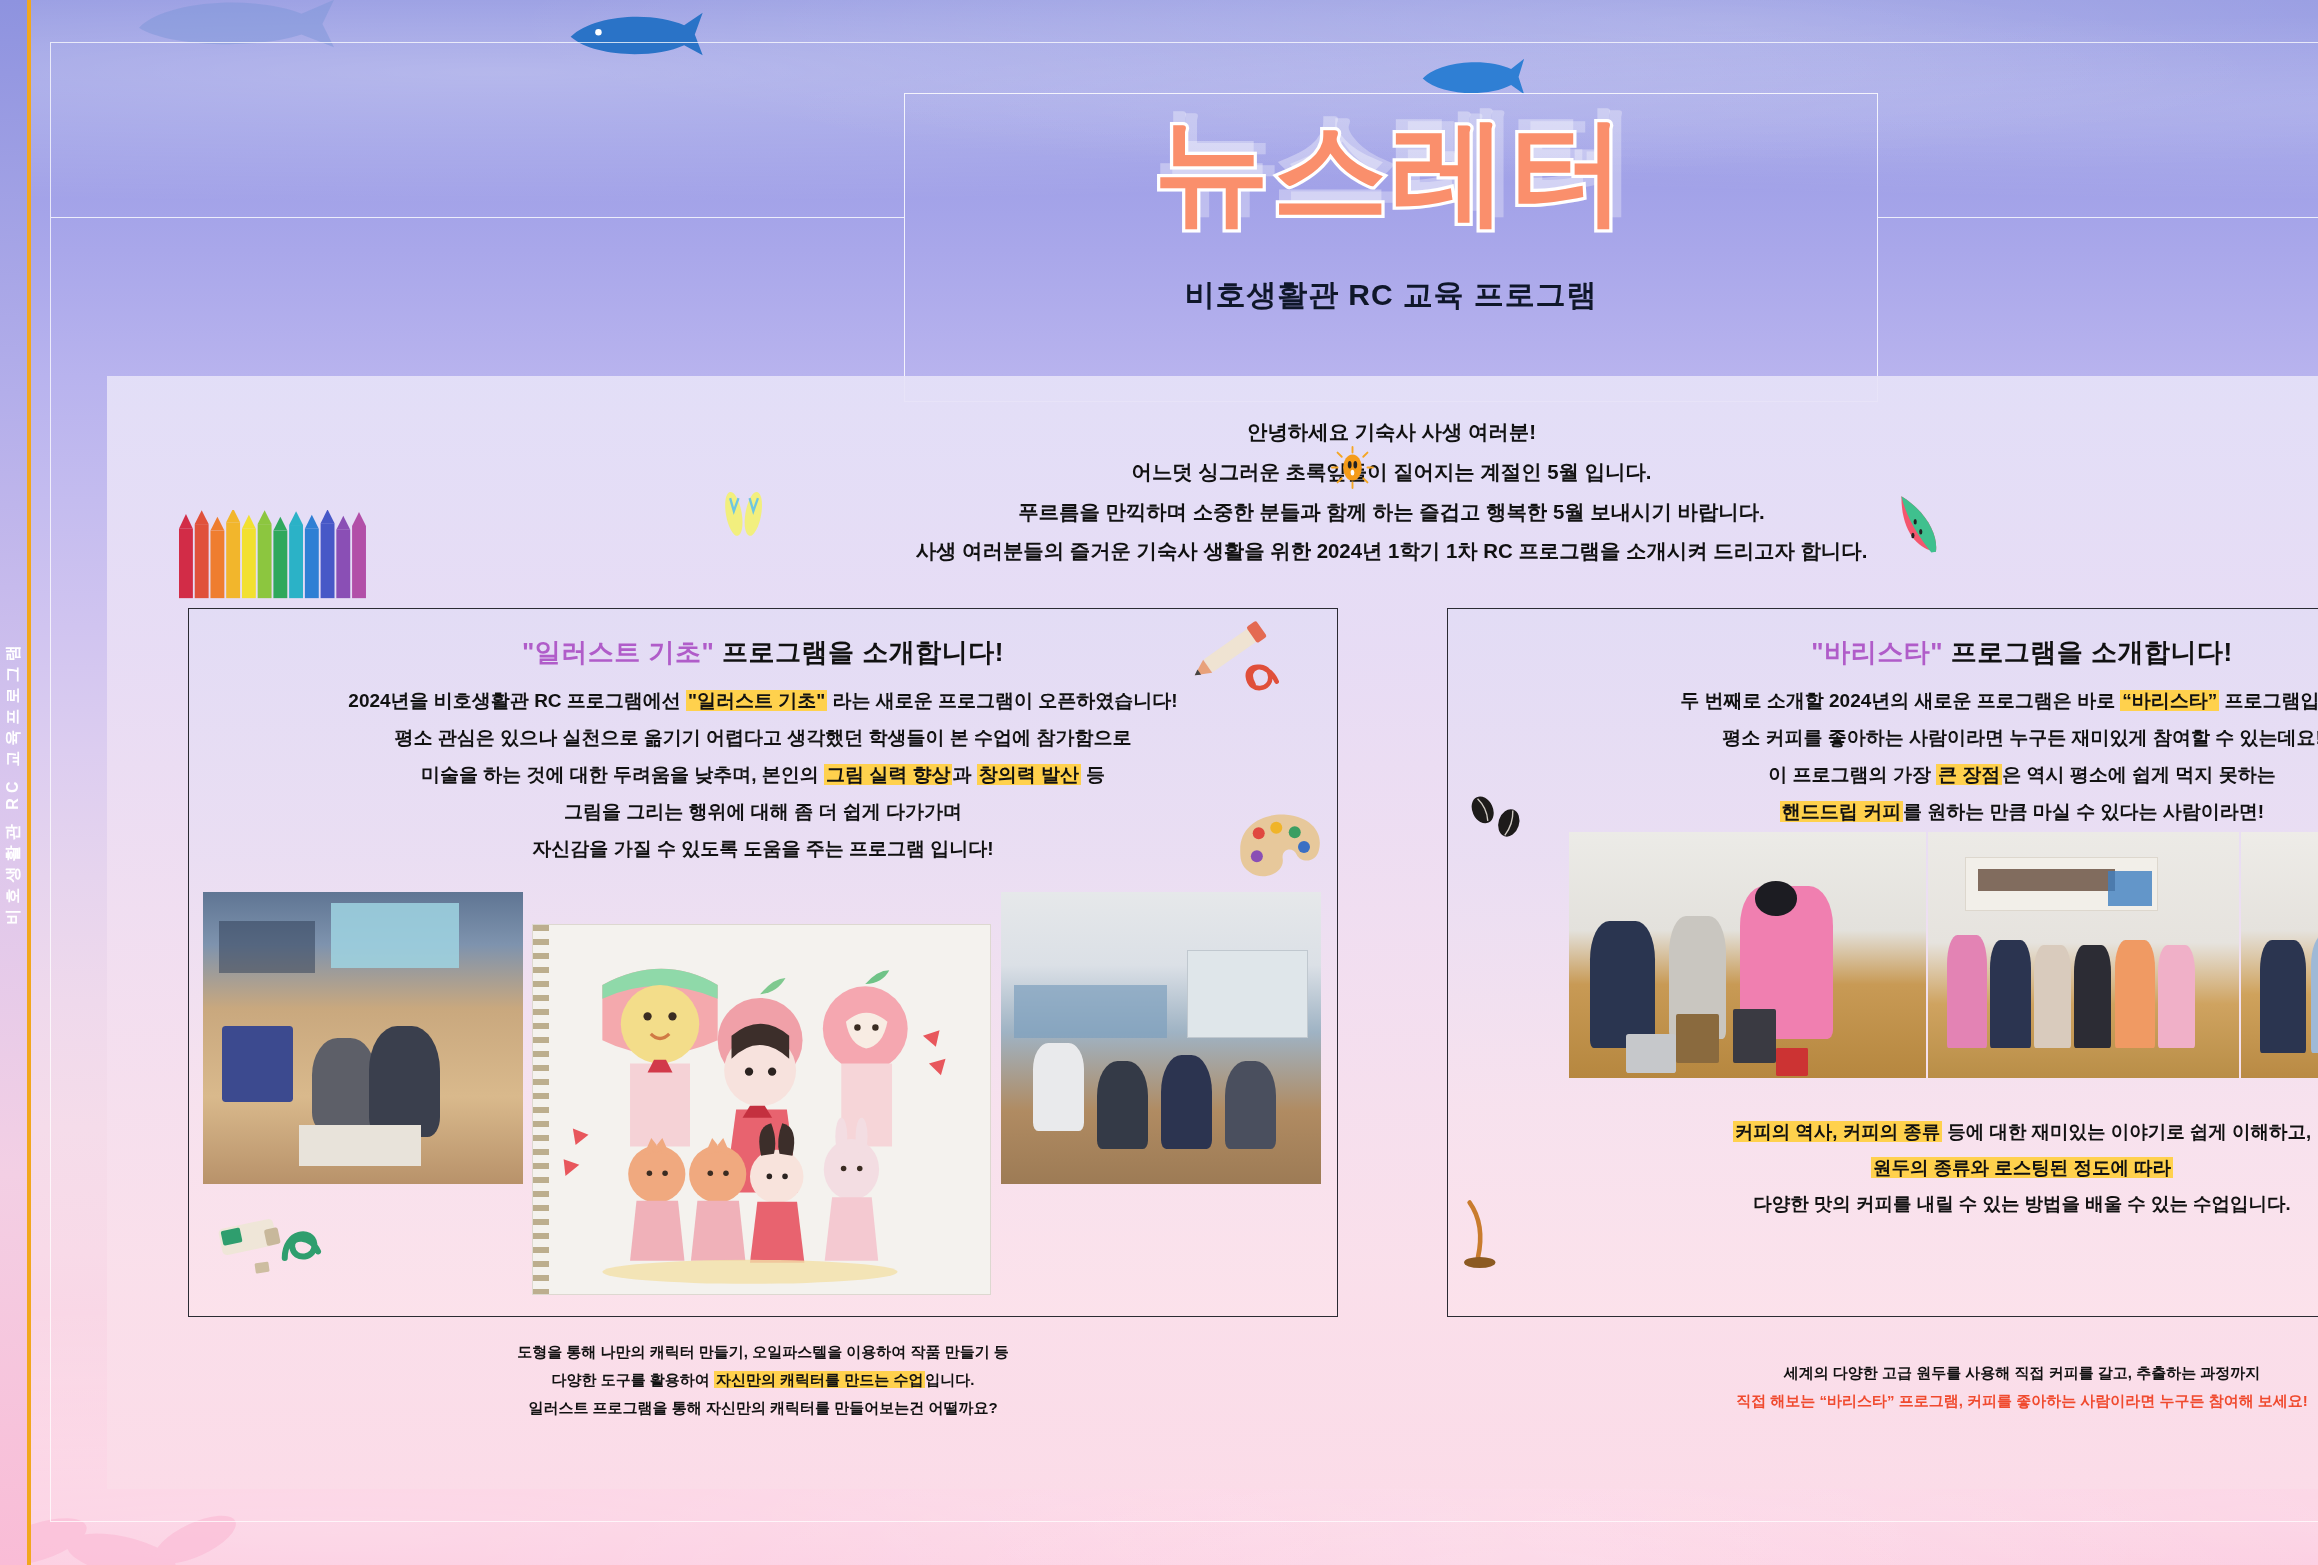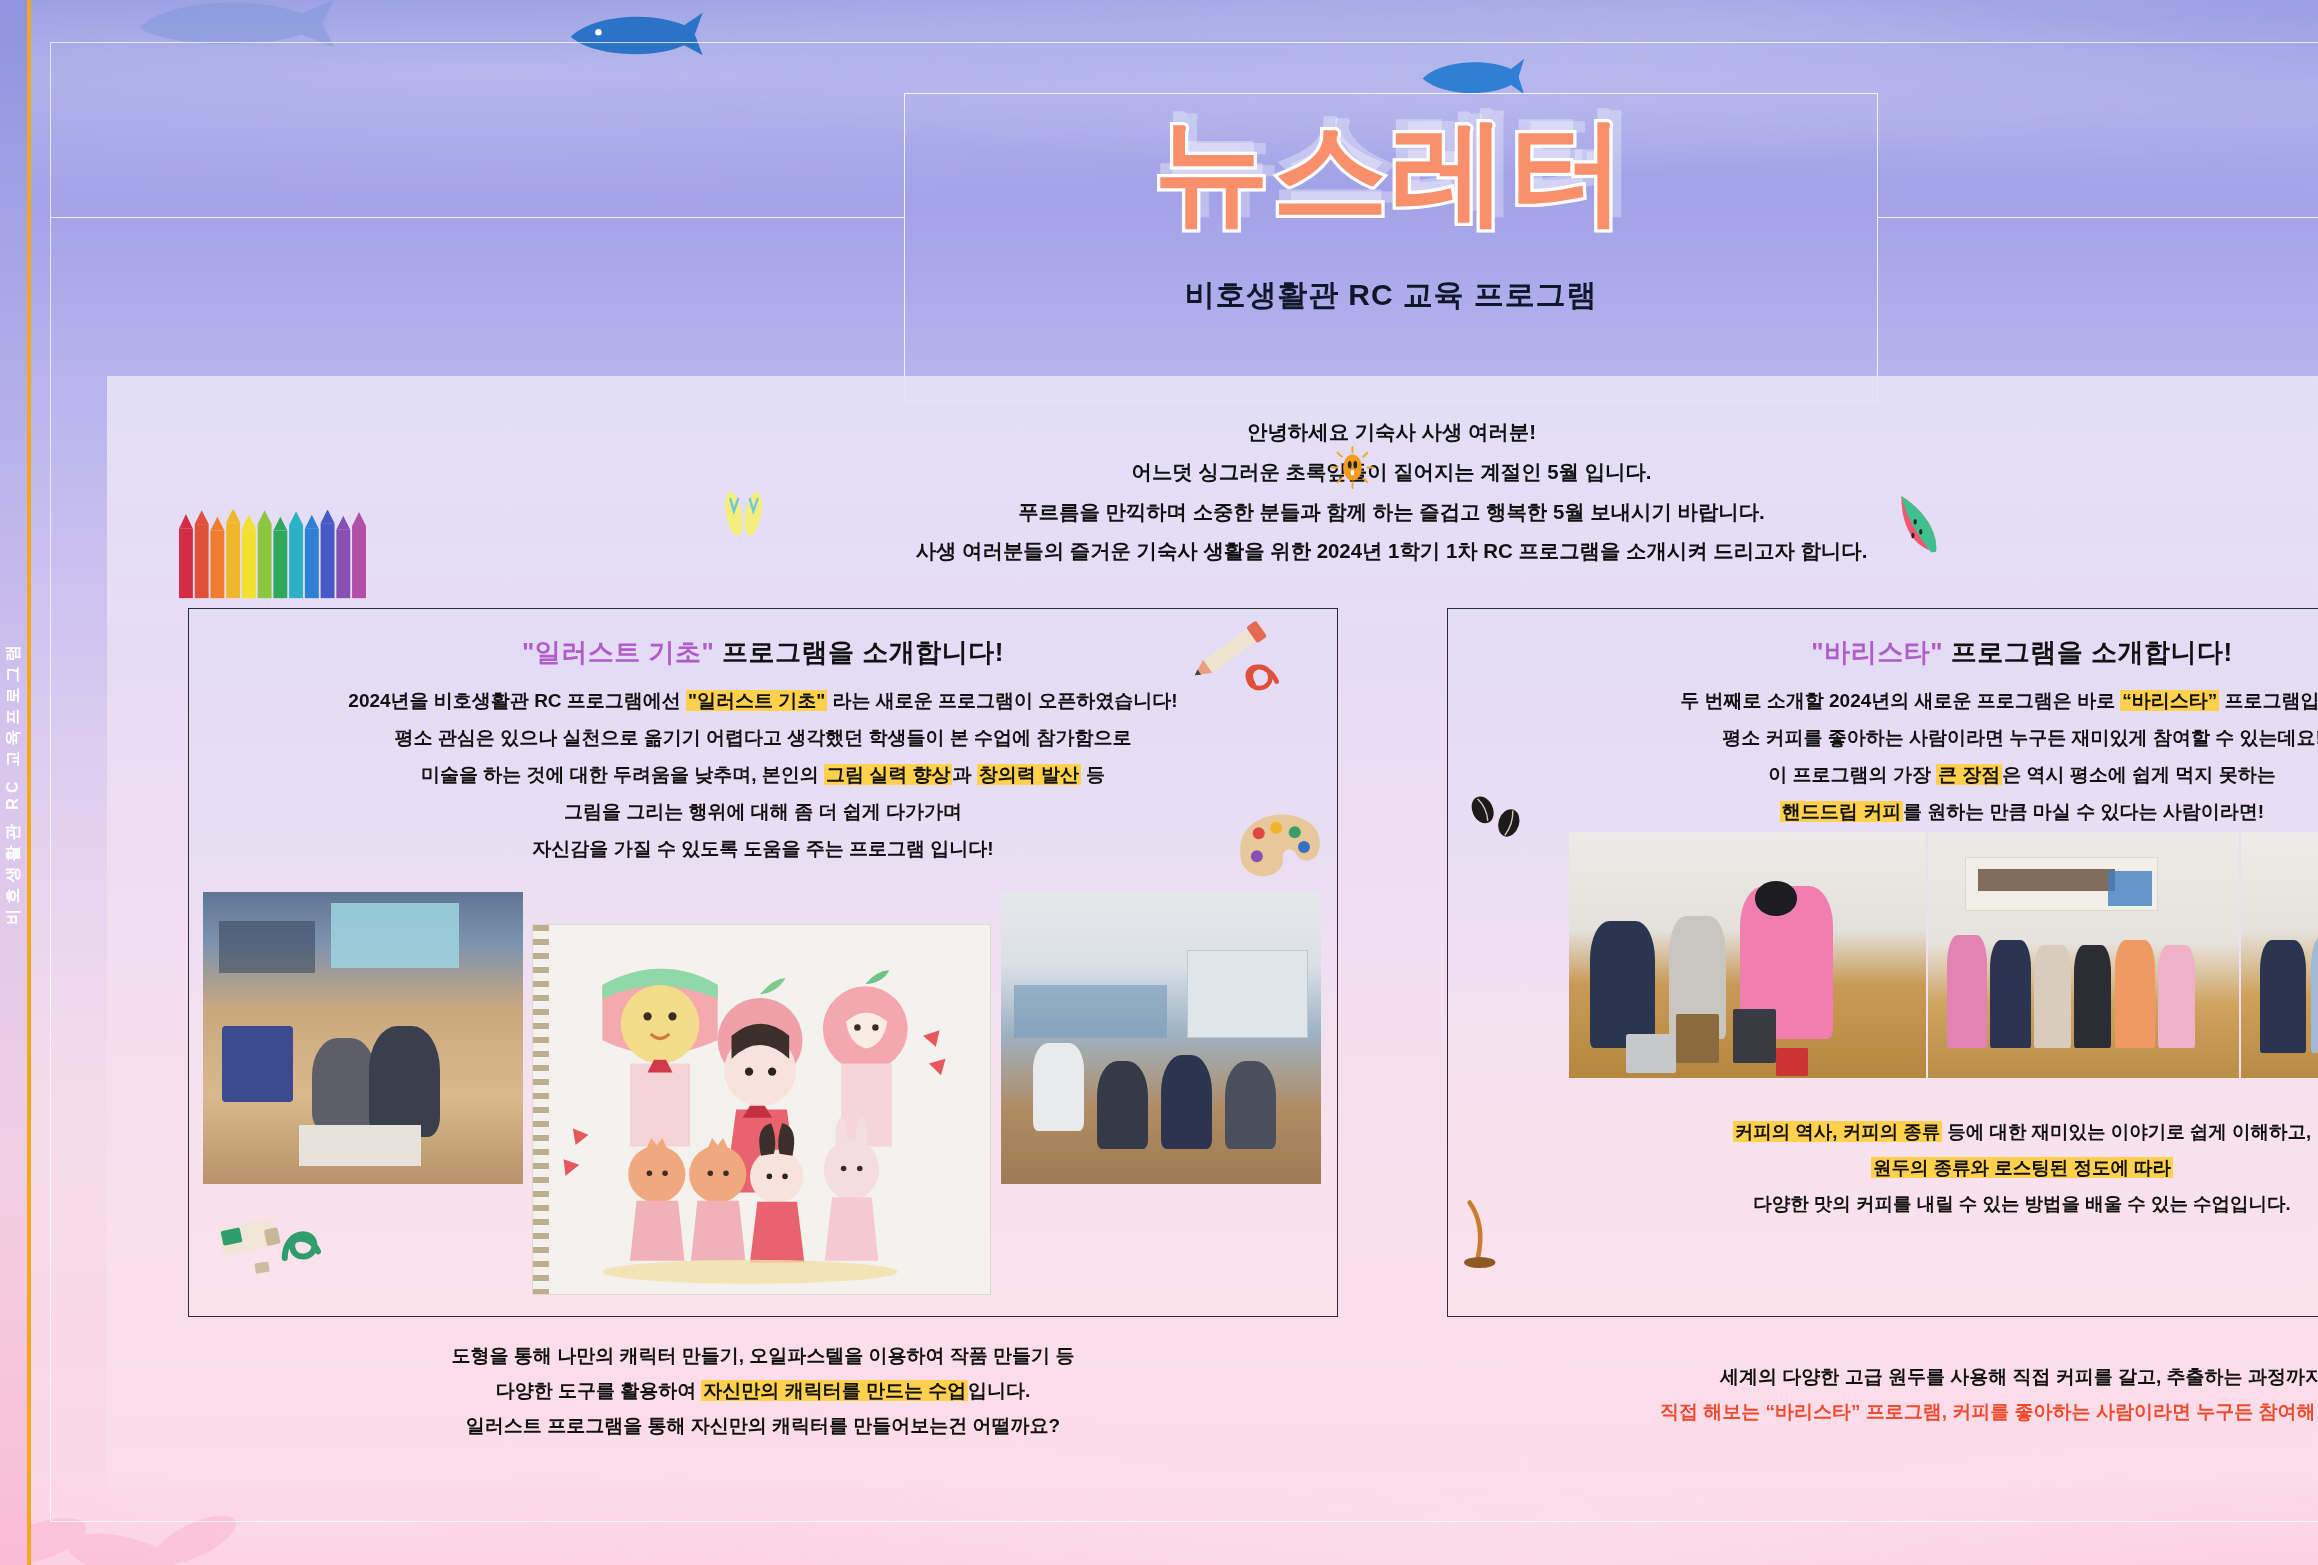--- a/index.html
+++ b/index.html
@@ -105,21 +105,21 @@
   .photos{position:absolute;left:0;right:0;}
   .ph{position:absolute;background:#c9cdd4;overflow:hidden;}
 
   .card-foot{
     position:absolute;left:0;right:0;text-align:center;
     font-size:18.5px;line-height:1.95;color:#111;font-weight:600;padding:0 18.5px;
   }
 
   
   .cap{
-    position:absolute;text-align:center;font-size:19px;line-height:1.85;
+    position:absolute;text-align:center;font-size:15px;line-height:1.85;
     font-weight:700;color:#111;
   }
   .cap-red{color:#f04a2e;}
 
   
   .emoji{position:absolute;line-height:1;user-select:none;}
 </style>
 </head>
 <body>
 

